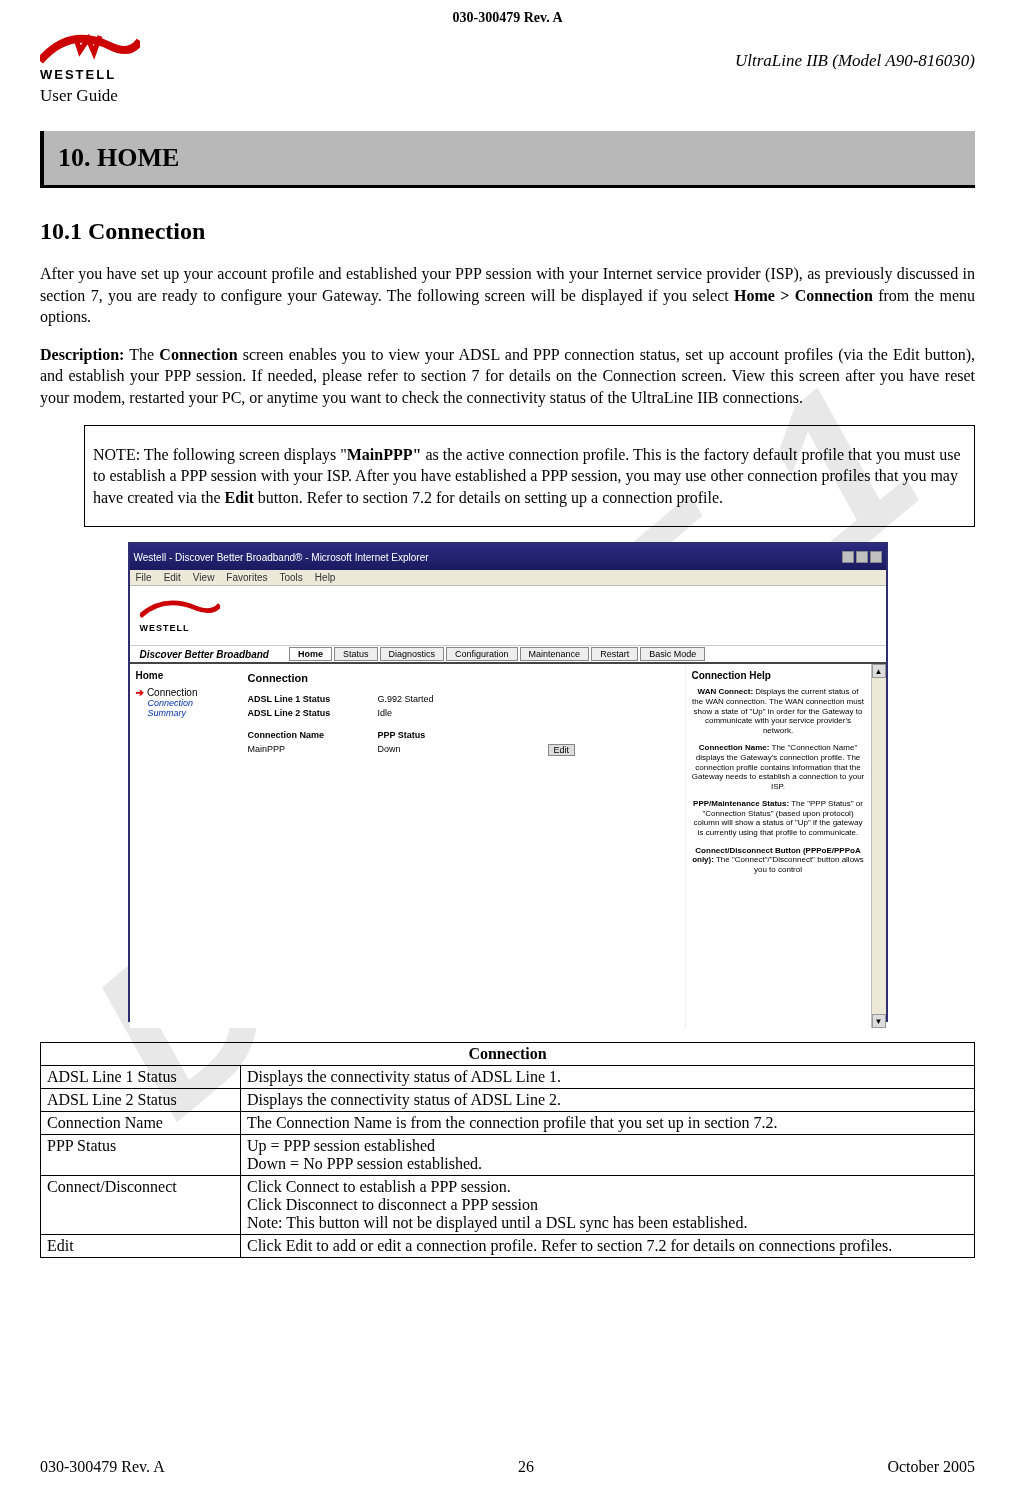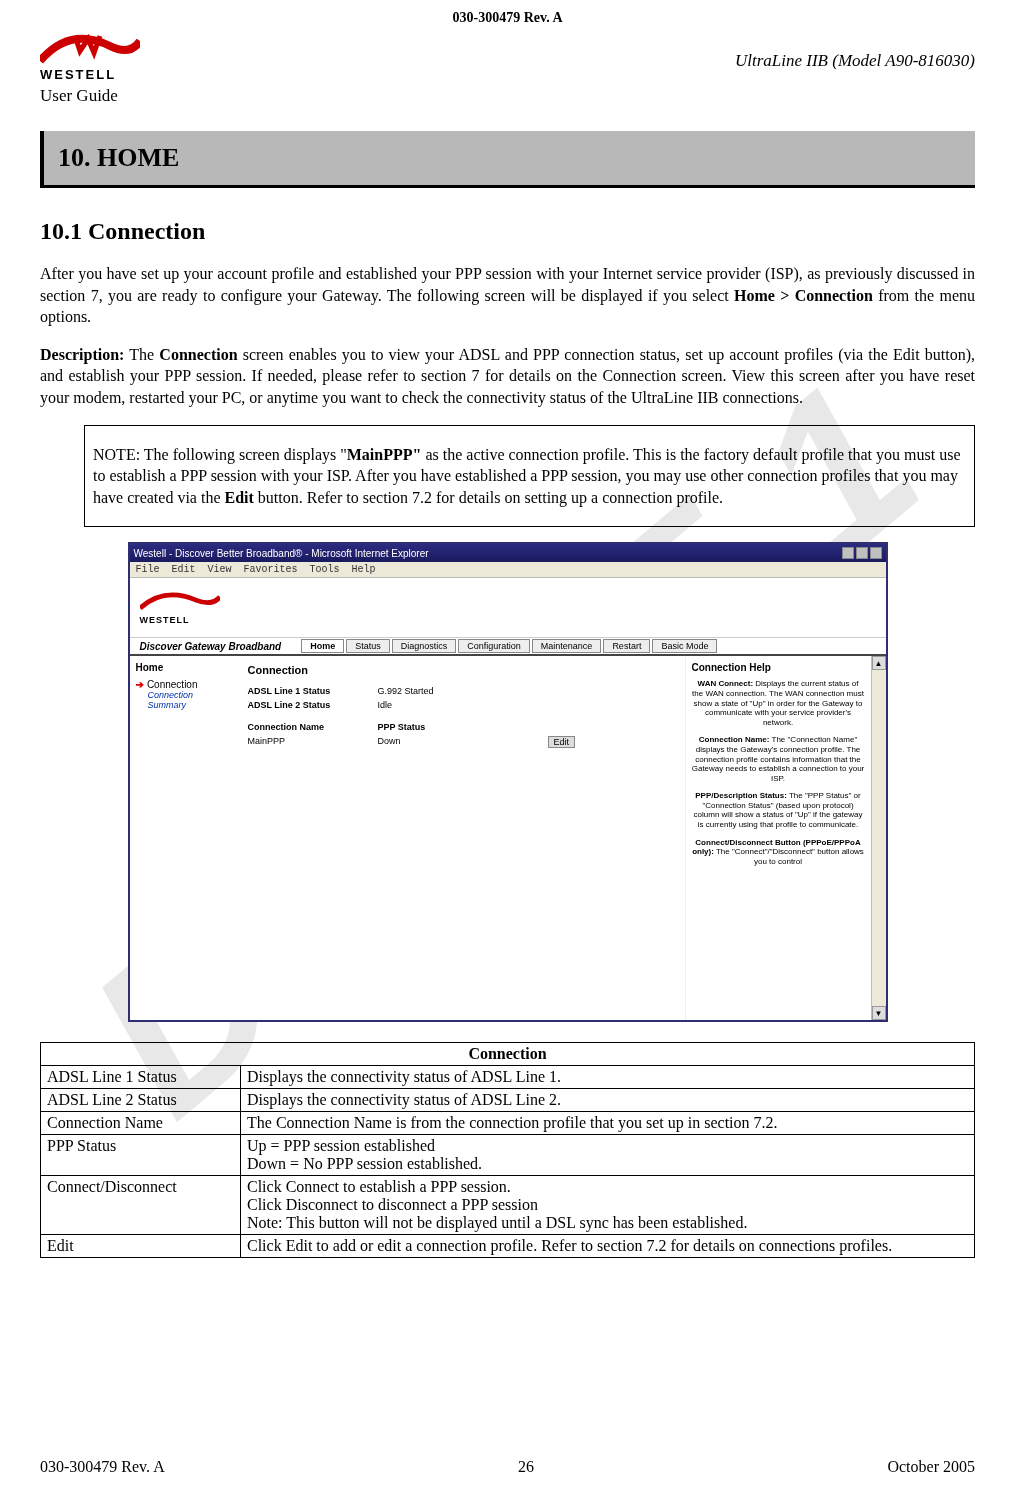--- a/index.html
+++ b/index.html
@@ -52,24 +52,24 @@
       display: inline-block;
       width: 760px;
       height: 480px;
       border: 2px solid #2e2e70;
       background: #fff;
       position: relative;
       font-family: Arial, sans-serif;
       font-size: 10px;
       text-align: left;
     }
-    .ss-titlebar { background: linear-gradient(#2b2b80,#1a1a60); color:#fff; height:18px; display:flex; align-items:center; justify-content:space-between; padding:0 4px; font-size:10px;}
+    .ss-titlebar { background: linear-gradient(#2b2b80,#1a1a60); color:#fff; height:26px; display:flex; align-items:center; justify-content:space-between; padding:0 4px; font-size:10px;}
     .ss-titlebar .btns { display:flex; gap:2px;}
     .ss-titlebar .btn { width:12px; height:12px; background:#c0c0c0; border:1px solid #888;}
-    .ss-menubar { background:#ece9d8; height:16px; padding:0 6px; font-size:10px; color:#333; display:flex; gap:12px; align-items:center; border-bottom:1px solid #bbb;font-family:Liberation Mono, monospace;}
+    .ss-menubar { background:#ece9d8; height:16px; padding:0 6px; font-size:10px; color:#333; display:flex; gap:12px; align-items:center; border-bottom:1px solid #bbb;}
     .ss-logo-area { background:#fff; height:60px; display:flex; align-items:center; padding-left:10px; border-bottom:1px solid #ccc;}
     .ss-logo-area .mini-logo { width:90px; height:40px; background:#fff; display:flex; flex-direction:column; justify-content:center;}
     .mini-logo-svg { width:80px; height:25px;}
     .mini-westell { font-size:9px; font-weight:bold; letter-spacing:1px;}
     .ss-slogan-row { height:18px; background:#fff; display:flex; align-items:center; padding-left:10px; border-bottom:2px solid #444;}
     .ss-slogan { font-style:italic; font-weight:bold; font-size:10px; margin-right:20px;}
     .ss-tab { border:1px solid #888; background:#eee; padding:1px 8px; font-size:9px; margin-right:2px;}
     .ss-tab.active { background:#fff; font-weight:bold;}
     .ss-body { display:flex; height: calc(100% - 18px - 16px - 60px - 18px);}
     .ss-sidebar { width:110px; background:#fff; padding:6px; font-size:10px;}
@@ -156,21 +156,21 @@
       </div>
       <div class="ss-logo-area">
         <div class="mini-logo">
           <svg class="mini-logo-svg" viewBox="0 0 100 30">
             <path d="M0 22 Q30 -5 70 12 Q90 20 100 8" stroke="#c00" stroke-width="6" fill="none"></path>
           </svg>
           <div class="mini-westell">WESTELL</div>
         </div>
       </div>
       <div class="ss-slogan-row">
-        <span class="ss-slogan">Discover Gateway Broadband</span>
+        <span class="ss-slogan">Discover Better Broadband</span>
         <span class="ss-tab active">Home</span>
         <span class="ss-tab">Status</span>
         <span class="ss-tab">Diagnostics</span>
         <span class="ss-tab">Configuration</span>
         <span class="ss-tab">Maintenance</span>
         <span class="ss-tab">Restart</span>
         <span class="ss-tab">Basic Mode</span>
       </div>
       <div class="ss-body">
         <div class="ss-sidebar">
@@ -198,21 +198,21 @@
           <div class="ss-row">
             <div class="c1n">MainPPP</div>
             <div class="c2">Down</div>
             <div class="c3"><span class="ss-edit-btn">Edit</span></div>
           </div>
         </div>
         <div class="ss-help">
           <div class="htitle">Connection Help</div>
           <p><b>WAN Connect:</b><span> Displays the current status of the WAN connection. The WAN connection must show a state of "Up" in order for the Gateway to communicate with your service provider's network.</span></p>
           <p><b>Connection Name:</b><span> The "Connection Name" displays the Gateway's connection profile. The connection profile contains information that the Gateway needs to establish a connection to your ISP.</span></p>
-          <p><b>PPP/Description Status:</b><span> The "PPP Status" or "Connection Status" (based upon protocol) column will show a status of "Up" if the gateway is currently using that profile to communicate.</span></p>
+          <p><b>PPP/Maintenance Status:</b><span> The "PPP Status" or "Connection Status" (based upon protocol) column will show a status of "Up" if the gateway is currently using that profile to communicate.</span></p>
           <p><b>Connect/Disconnect Button (PPPoE/PPPoA only):</b><span> The "Connect"/"Disconnect" button allows you to control</span></p>
         </div>
         <div class="ss-scrollbar">
           <div class="arrow">▲</div>
           <div class="arrow">▼</div>
         </div>
       </div>
     </div>
   </div>
 

